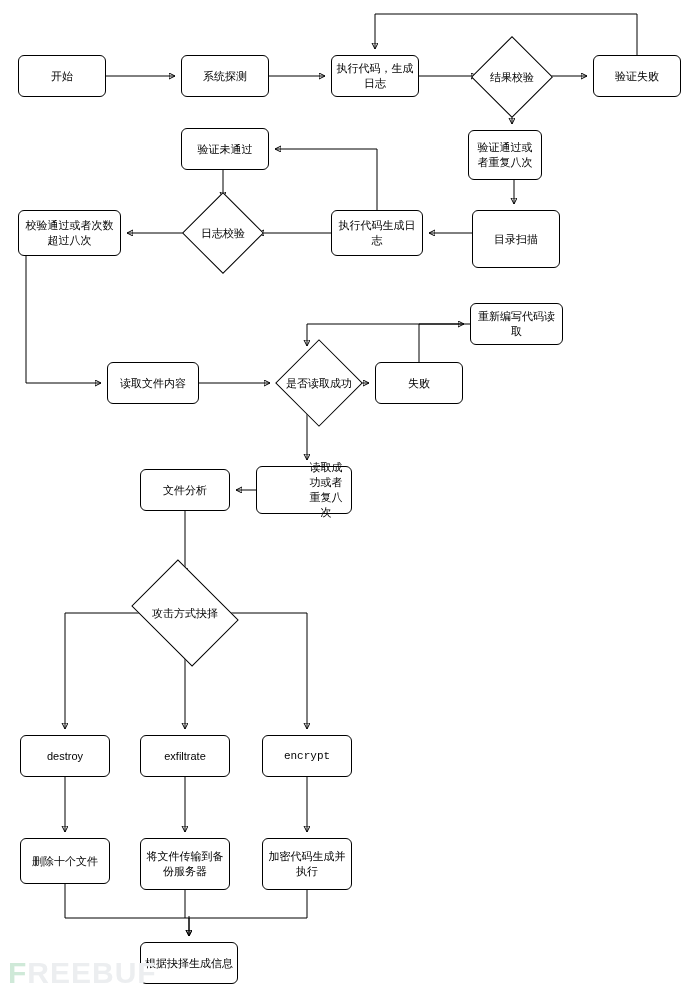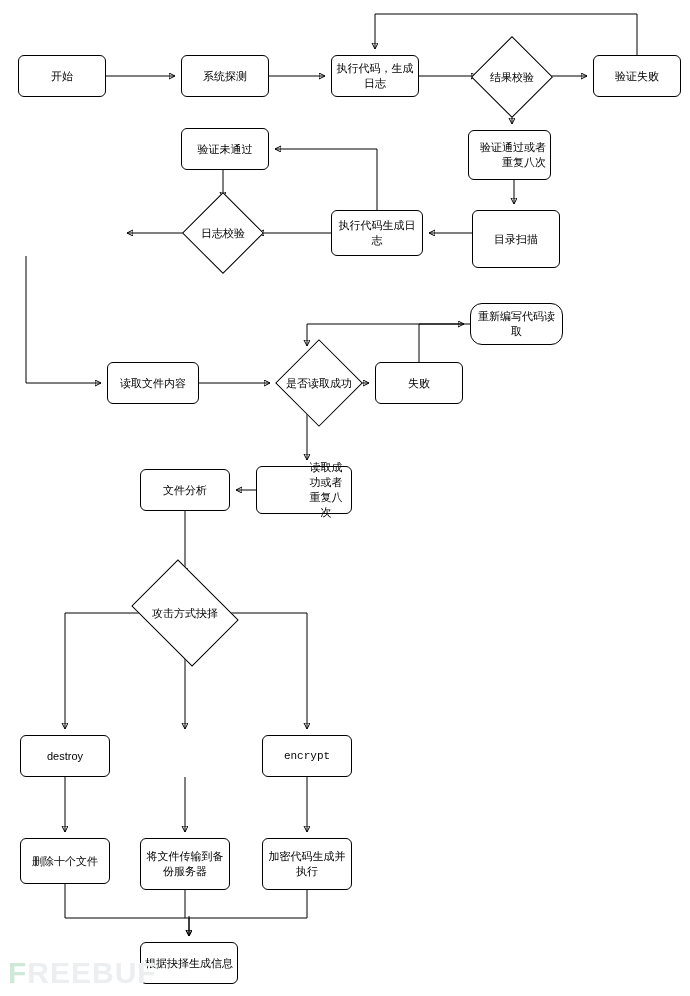--- a/index.html
+++ b/index.html
@@ -172,68 +172,74 @@
     </div>
 
   <div class="diamond-wrap" style="left:483px; top:48px; width:58px; height:58px;">
     <div class="diamond-shape"></div>
     <div class="diamond-label">结果校验</div>
   </div>
 
   <div class="node rounded" style="left:593px; top:55px;  width:88px;  height:42px;">
       <span>验证失败</span>
     </div>
-  <div class="node rounded" style="left:468px; top:130px; width:83px;  height:50px;text-align:right;">
+  <div class="node rounded" style="left:468px; top:130px; width:74px;  height:50px;">
       <span>验证通过或者重复八次</span>
     </div>
   <div class="node rounded" style="left:181px; top:128px; width:88px;  height:42px;">
       <span>验证未通过</span>
     </div>
   <div class="node rounded" style="left:472px; top:210px; width:88px;  height:58px;">
       <span>目录扫描</span>
     </div>
   <div class="node rounded" style="left:331px; top:210px; width:92px;  height:46px;">
       <span>执行代码生成日志</span>
     </div>
 
   <div class="diamond-wrap" style="left:194px; top:204px; width:58px; height:58px;">
     <div class="diamond-shape"></div>
     <div class="diamond-label">日志校验</div>
   </div>
 
+  <div class="node rounded" style="left:18px;  top:210px; width:103px; height:46px;">
+      <span>校验通过或者次数超过八次</span>
+    </div>
   <div class="node rounded" style="left:107px; top:362px; width:92px;  height:42px;">
       <span>读取文件内容</span>
     </div>
 
   <div class="diamond-wrap" style="left:288px; top:352px; width:62px; height:62px;">
     <div class="diamond-shape"></div>
     <div class="diamond-label">是否读取成功</div>
   </div>
 
   <div class="node rounded" style="left:375px; top:362px; width:88px;  height:42px;">
       <span>失败</span>
     </div>
-  <div class="node rounded" style="left:470px; top:303px; width:93px;  height:42px;border-radius:12px;">
+  <div class="node rounded" style="left:470px; top:303px; width:93px;  height:42px;">
       <span>重新编写代码读取</span>
     </div>
   <div class="node rounded" style="left:256px; top:466px; width:96px;  height:48px;padding-left:48px;">
       <span>读取成功或者重复八次</span>
     </div>
   <div class="node rounded" style="left:140px; top:469px; width:90px;  height:42px;">
       <span>文件分析</span>
     </div>
 
   <div class="diamond-wrap" style="left:142px; top:580px; width:86px; height:66px;">
     <div class="diamond-shape"></div>
     <div class="diamond-label">攻击方式抉择</div>
   </div>
 
   <div class="node rounded" style="left:20px;  top:735px; width:90px;  height:42px;text-align:right;">
       <span>destroy</span>
     </div>
+  <div class="node rounded" style="left:140px; top:735px; width:90px;  height:42px;">
+      <span>exfiltrate</span>
+    </div>
   <div class="node rounded" style="left:262px; top:735px; width:90px;  height:42px;font-family:Liberation Mono, monospace;">
       <span>encrypt</span>
     </div>
   <div class="node rounded" style="left:20px;  top:838px; width:90px;  height:46px;">
       <span>删除十个文件</span>
     </div>
   <div class="node rounded" style="left:140px; top:838px; width:90px;  height:52px;">
       <span>将文件传输到备份服务器</span>
     </div>
   <div class="node rounded" style="left:262px; top:838px; width:90px;  height:52px;">

